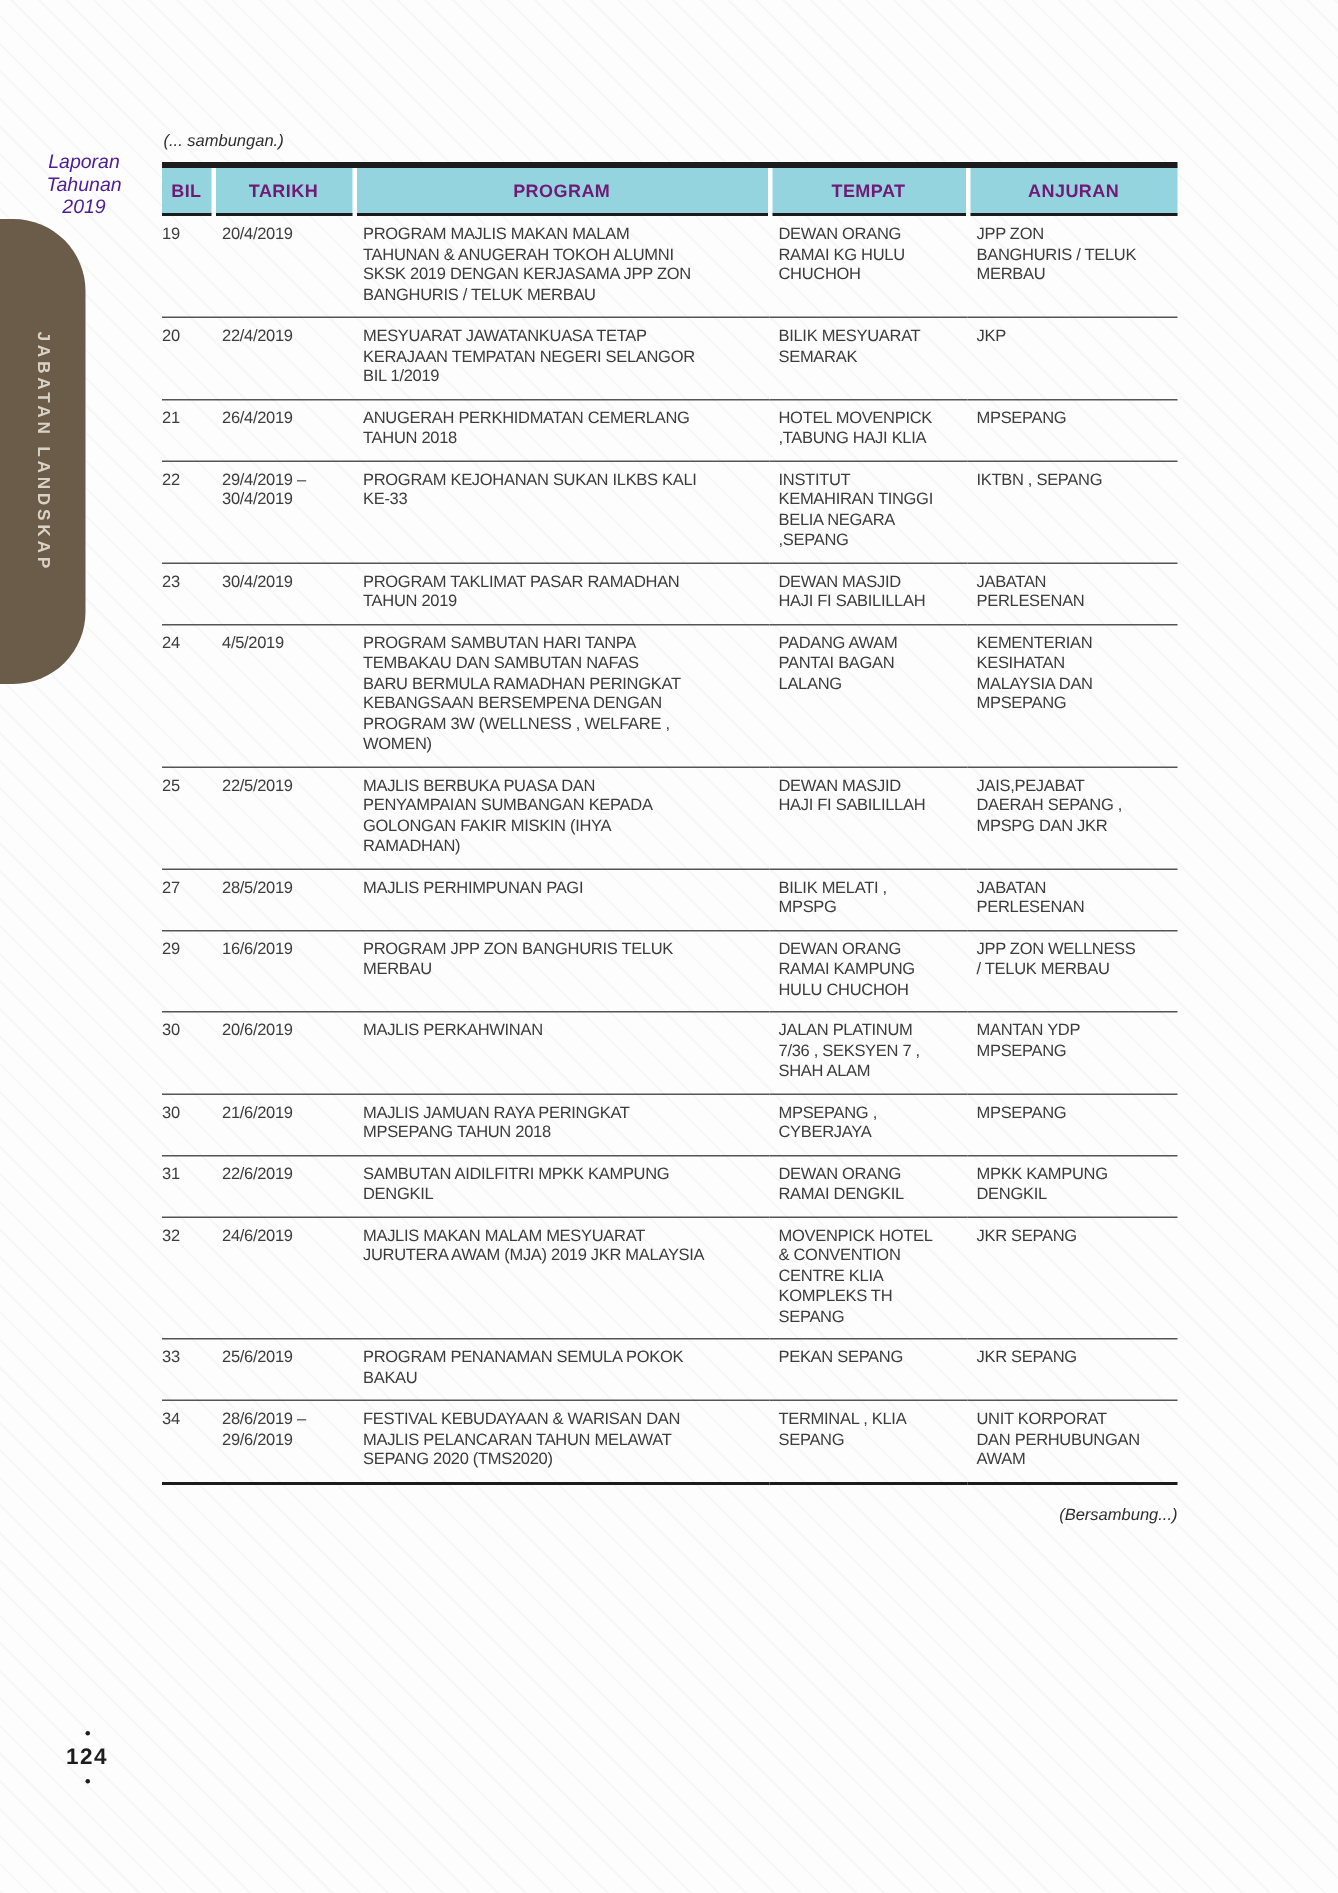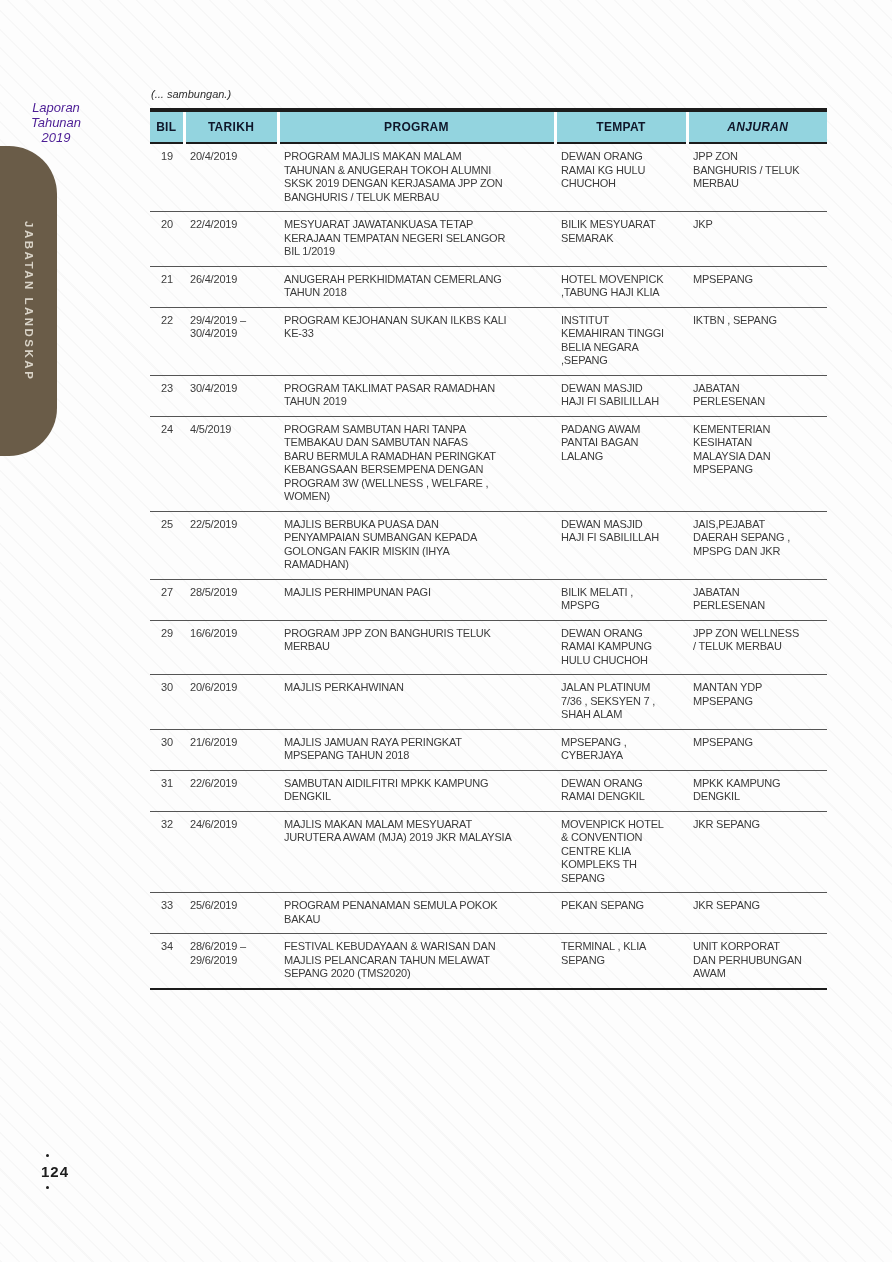--- a/index.html
+++ b/index.html
@@ -26,50 +26,50 @@
   .dept-tab{
     position:absolute;left:0;top:146px;width:57px;height:310px;
     background:var(--tab-bg);border-radius:0 48px 48px 0;
     display:flex;align-items:center;justify-content:center;
   }
   .dept-tab span{
     writing-mode:vertical-rl;text-orientation:mixed;
     font-size:11.5px;font-weight:700;letter-spacing:2.5px;
     color:#d9d3c7;white-space:nowrap;
   }
-  .content{position:absolute;left:108px;top:88px;width:677px;margin-left:42px;}
+  .content{position:absolute;left:108px;top:88px;width:677px;}
   .continuation-top{font-style:italic;font-size:11px;color:#2e2e2e;margin:0 0 8px 1px;}
   table{
     width:677px;border-collapse:collapse;table-layout:fixed;
     border-top:4px solid var(--rule-dark);
   }
   col.c-bil{width:34px;} col.c-tarikh{width:94px;} col.c-program{width:277px;}
   col.c-tempat{width:132px;} col.c-anjuran{width:140px;}
   thead th{
     background:var(--header-bg);
-    font-size:12px;font-weight:700;color:#0f172a;
+    font-size:12px;font-weight:700;color:#701a75;
     padding:8px 2px;text-align:center;letter-spacing:0.3px;
     border-bottom:2px solid var(--rule-dark);
     border-right:3px solid #ffffff;
   }
-  thead th:last-child{border-right:none;font-style:italic;}
+  thead th:last-child{border-right:none;}
   tbody td{
     font-size:11px;letter-spacing:-0.2px;line-height:13.5px;
     color:var(--text-main);vertical-align:top;
     padding:6px 5px 7px 6px;
     border-bottom:1.4px solid var(--rule-row);
     white-space:pre-line;word-wrap:break-word;
   }
-  tbody td.bil{text-align:center;padding-left:0;padding-right:0;}
+  tbody td.bil{padding-left:0;padding-right:0;}
   tbody td.program{padding-right:10px;}
   tbody tr:last-child td{border-bottom:2px solid var(--rule-dark);}
   .continuation-bottom{
     text-align:right;font-style:italic;font-size:11px;color:#2e2e2e;margin-top:14px;
   }
-  .page-num{position:absolute;left:25px;top:1148px;width:44px;text-align:right;}
+  .page-num{position:absolute;left:36px;top:1148px;width:44px;text-align:center;}
   .page-num .num{font-size:15px;font-weight:700;color:#1d1d1d;letter-spacing:1px;}
   .page-num .dot{width:3px;height:3px;background:#1d1d1d;border-radius:50%;margin:6px auto;}
 </style>
 </head>
 <body>
 
 <div class="year-label">Laporan
 Tahunan
 2019</div>
 
@@ -277,19 +277,20 @@
 SEPANG 2020 (TMS2020)</td>
       <td class="tempat">TERMINAL  , KLIA
 SEPANG</td>
       <td class="anjuran">UNIT KORPORAT
 DAN PERHUBUNGAN
 AWAM</td>
     </tr>
   </tbody>
   </table>
 
+  <div class="continuation-bottom">(Bersambung...)</div>
 </div>
 
 <div class="page-num">
   <div class="dot"></div>
   <div class="num">124</div>
   <div class="dot"></div>
 </div>
 
 </body></html>

